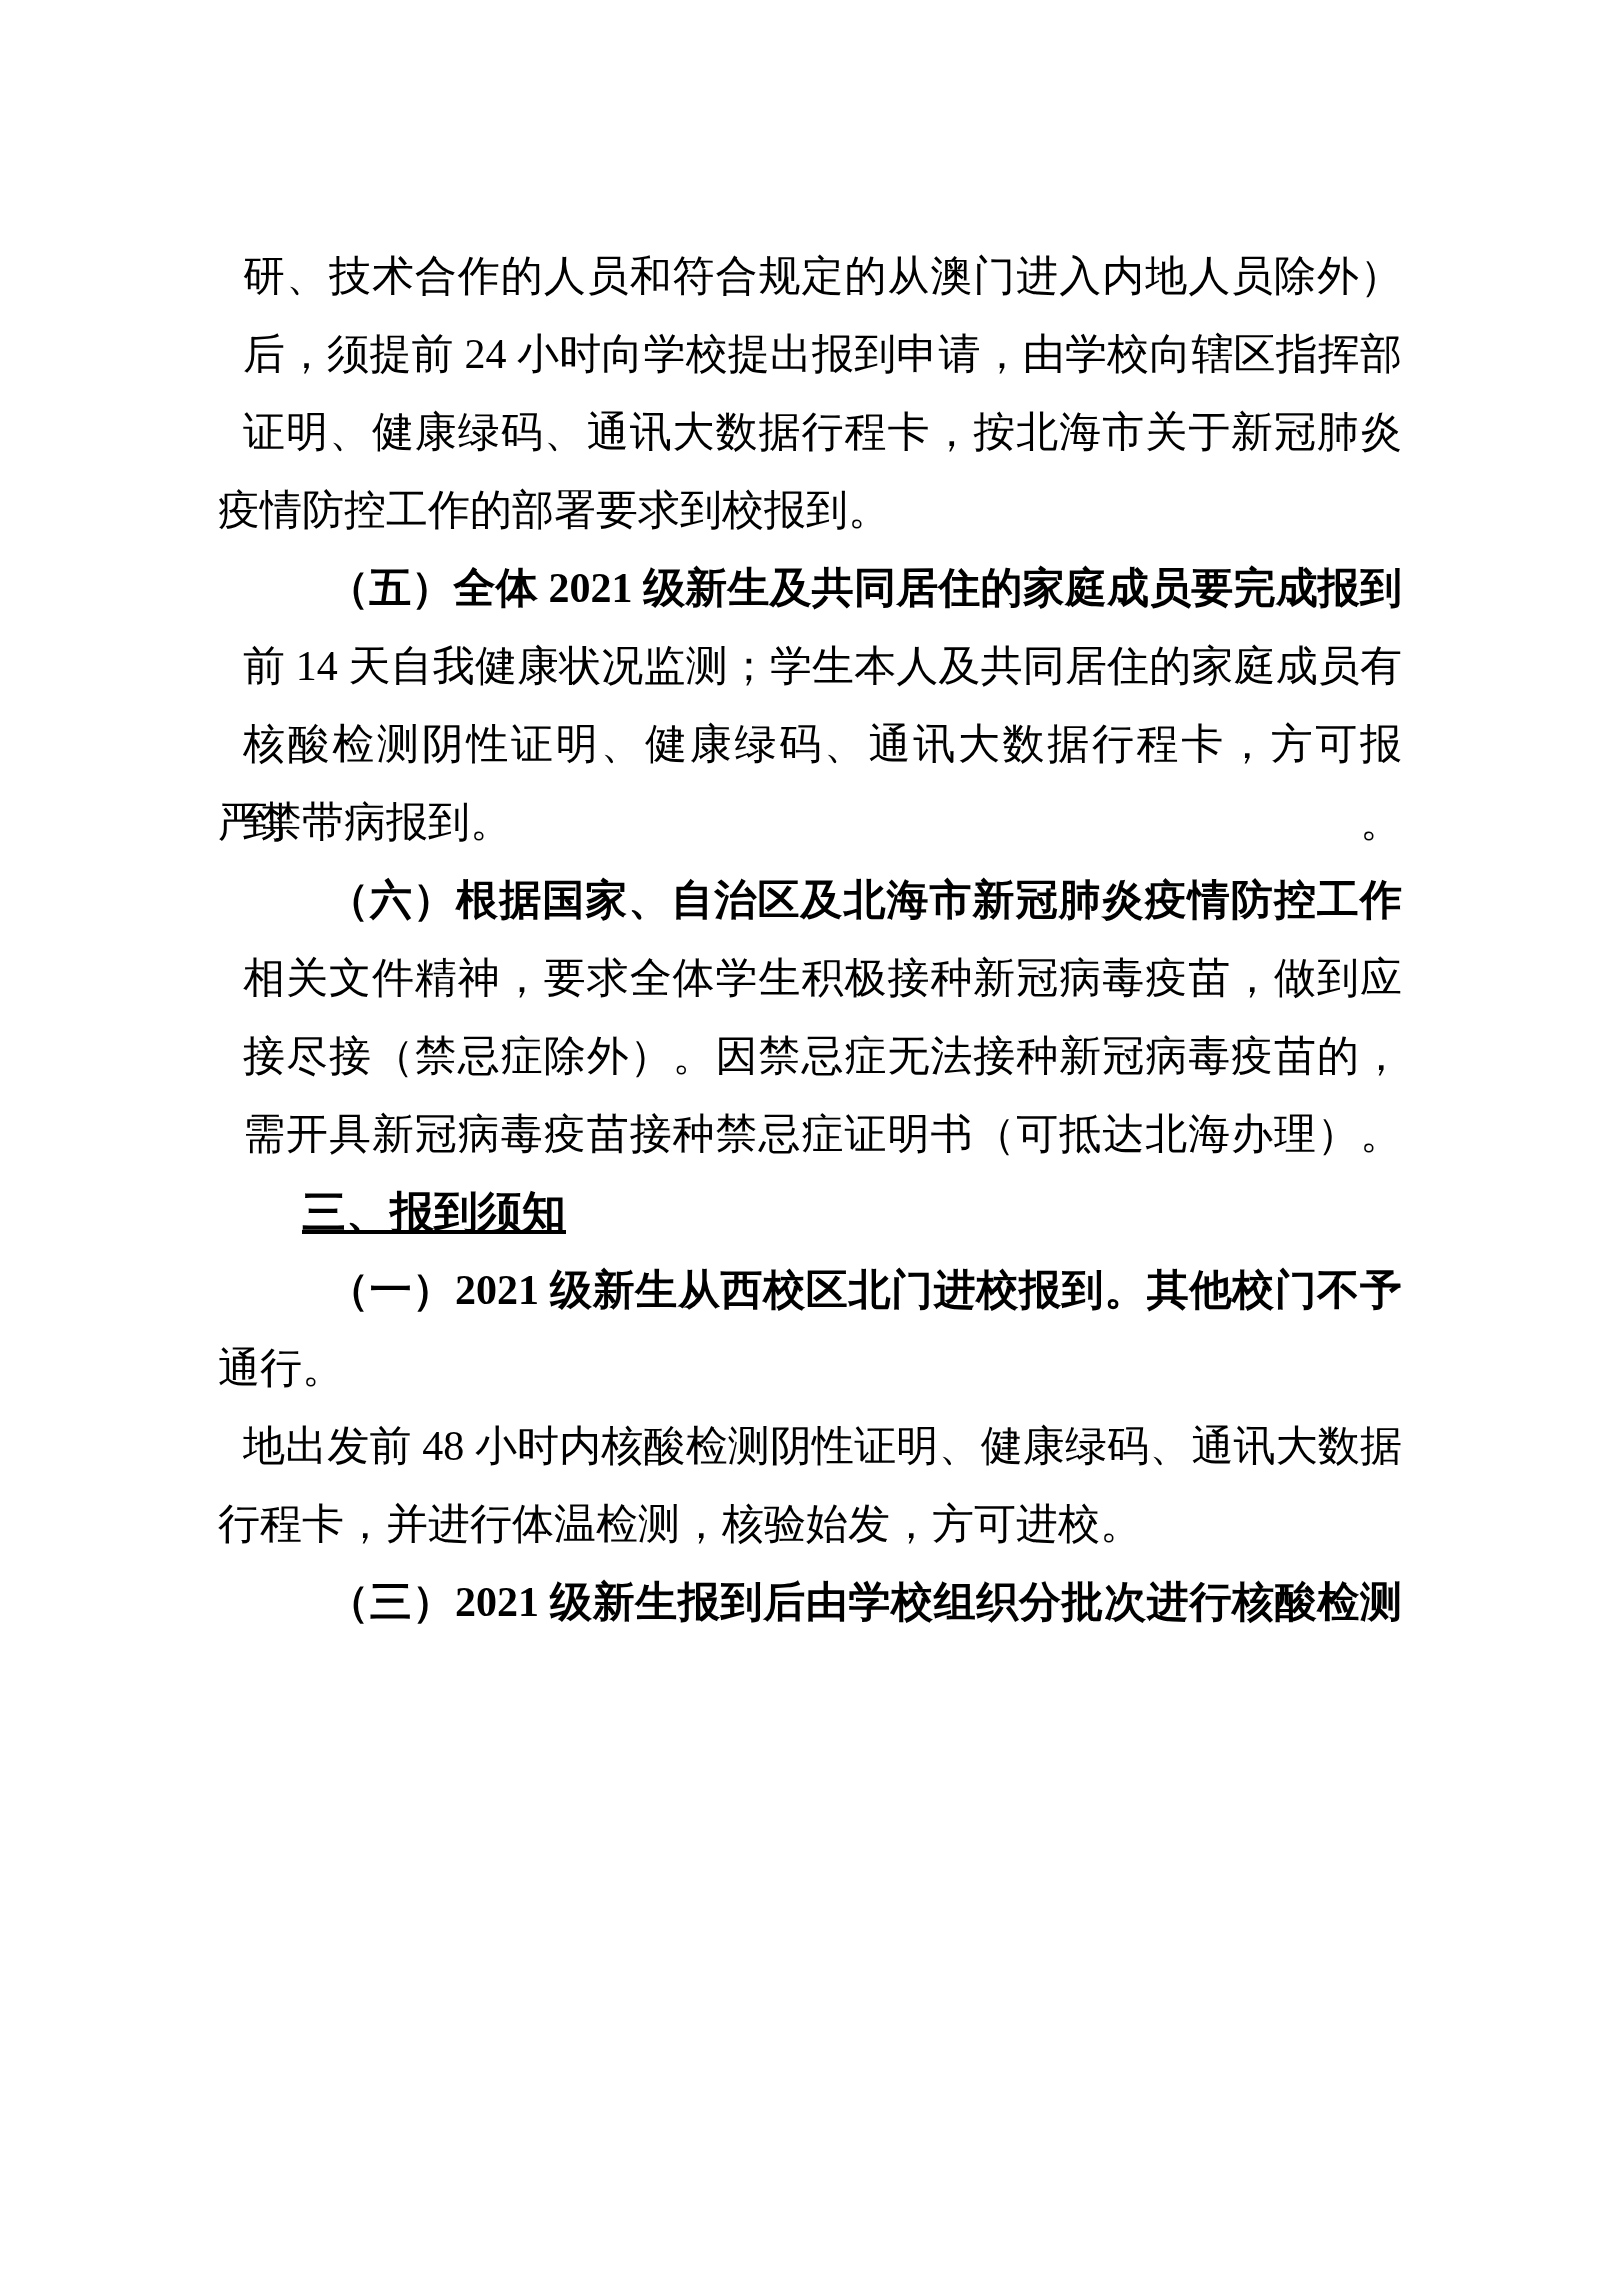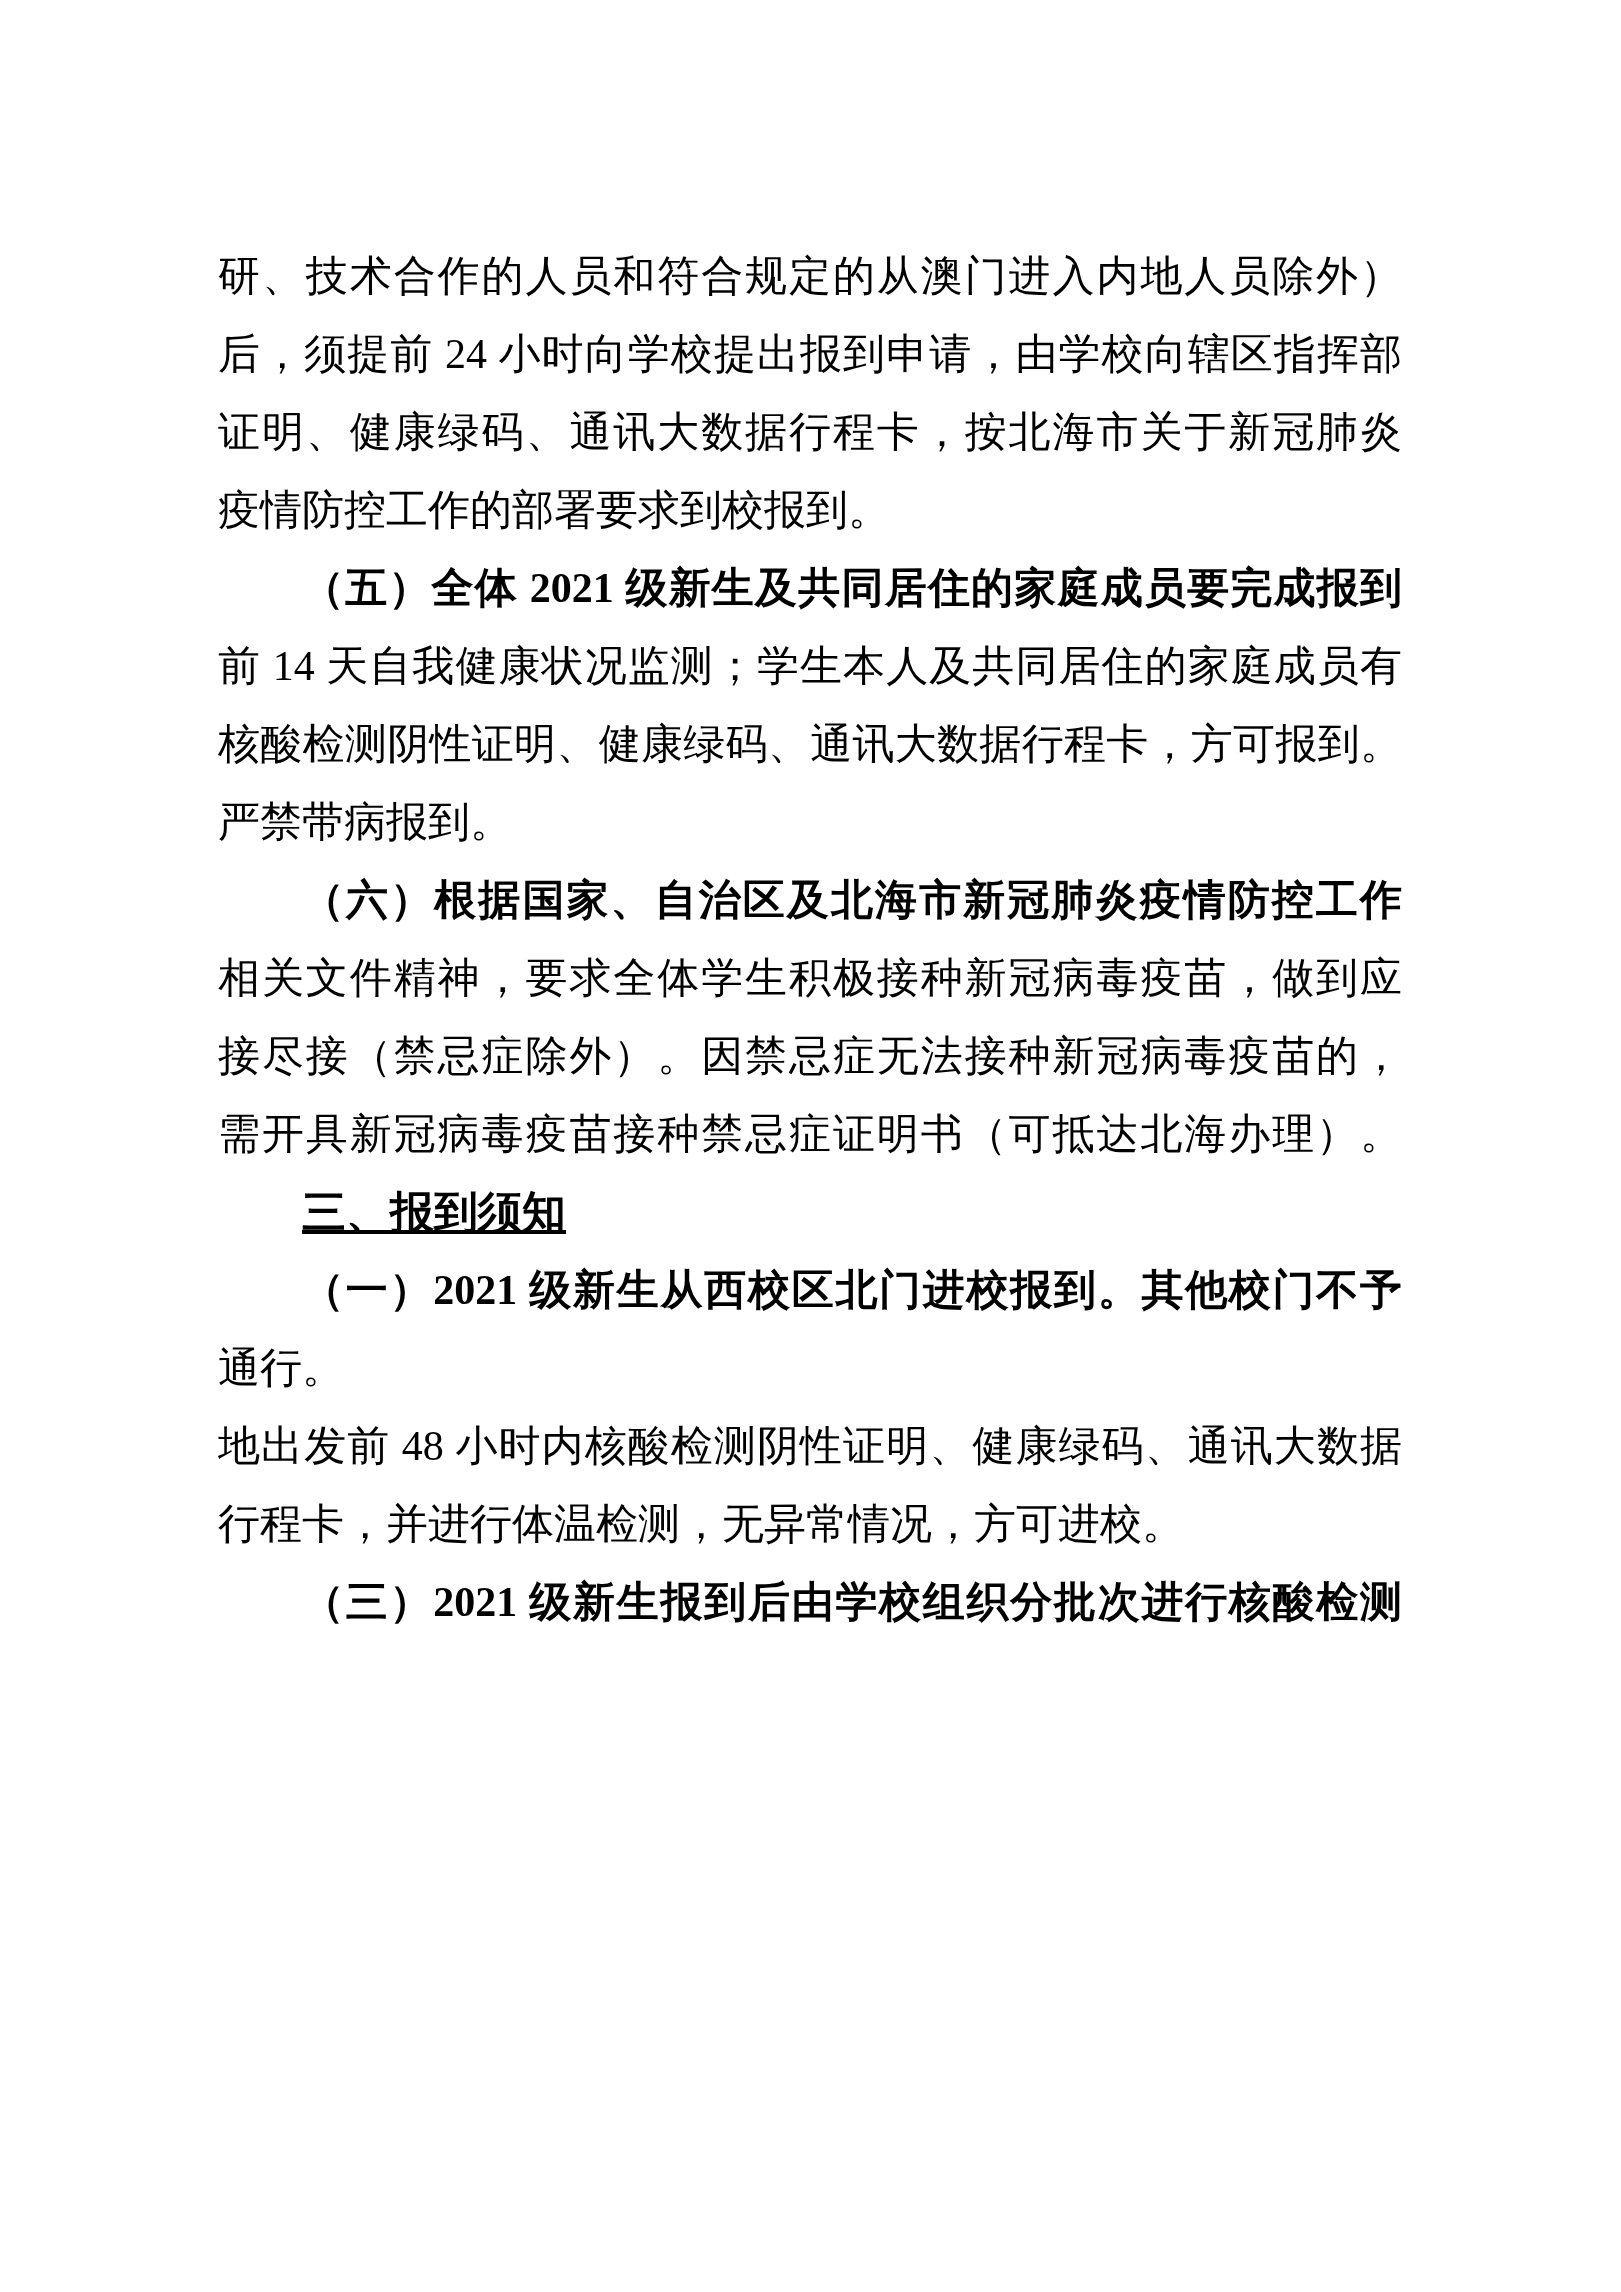--- a/index.html
+++ b/index.html
@@ -25,20 +25,21 @@
   .line {
     height: 78px;
     line-height: 78px;
     font-size: 42px;
     font-family: "Liberation Serif", "DejaVu Serif", serif;
     color: #000000;
   }
   .line.fill {
     text-align: justify;
     text-align-last: justify;
+    margin-left: 25px;
     -moz-text-align-last: justify;
   }
   .line.natural {
     text-align: left;
     text-align-last: auto;
   }
   .line.indent {
     text-indent: 84px;
     font-weight: bold;
   }
@@ -63,17 +64,17 @@
       <div class="line fill">核酸检测阴性证明、健康绿码、通讯大数据行程卡，方可报到。</div>
       <div class="line natural">严禁带病报到。</div>
       <div class="line fill indent">（六）根据国家、自治区及北海市新冠肺炎疫情防控工作</div>
       <div class="line fill">相关文件精神，要求全体学生积极接种新冠病毒疫苗，做到应</div>
       <div class="line fill">接尽接（禁忌症除外）。因禁忌症无法接种新冠病毒疫苗的，</div>
       <div class="line fill">需开具新冠病毒疫苗接种禁忌症证明书（可抵达北海办理）。</div>
       <div class="line heading natural indent">三、报到须知</div>
       <div class="line fill indent">（一）2021 级新生从西校区北门进校报到。其他校门不予</div>
       <div class="line natural">通行。</div>
       <div class="line fill">地出发前 48 小时内核酸检测阴性证明、健康绿码、通讯大数据</div>
-      <div class="line natural">行程卡，并进行体温检测，无异常情况，方可进校。</div>
+      <div class="line natural">行程卡，并进行体温检测，核验始发，方可进校。</div>
       <div class="line fill indent">（三）2021 级新生报到后由学校组织分批次进行核酸检测</div>
     </div>
 </div>
 
 
 </body></html>

